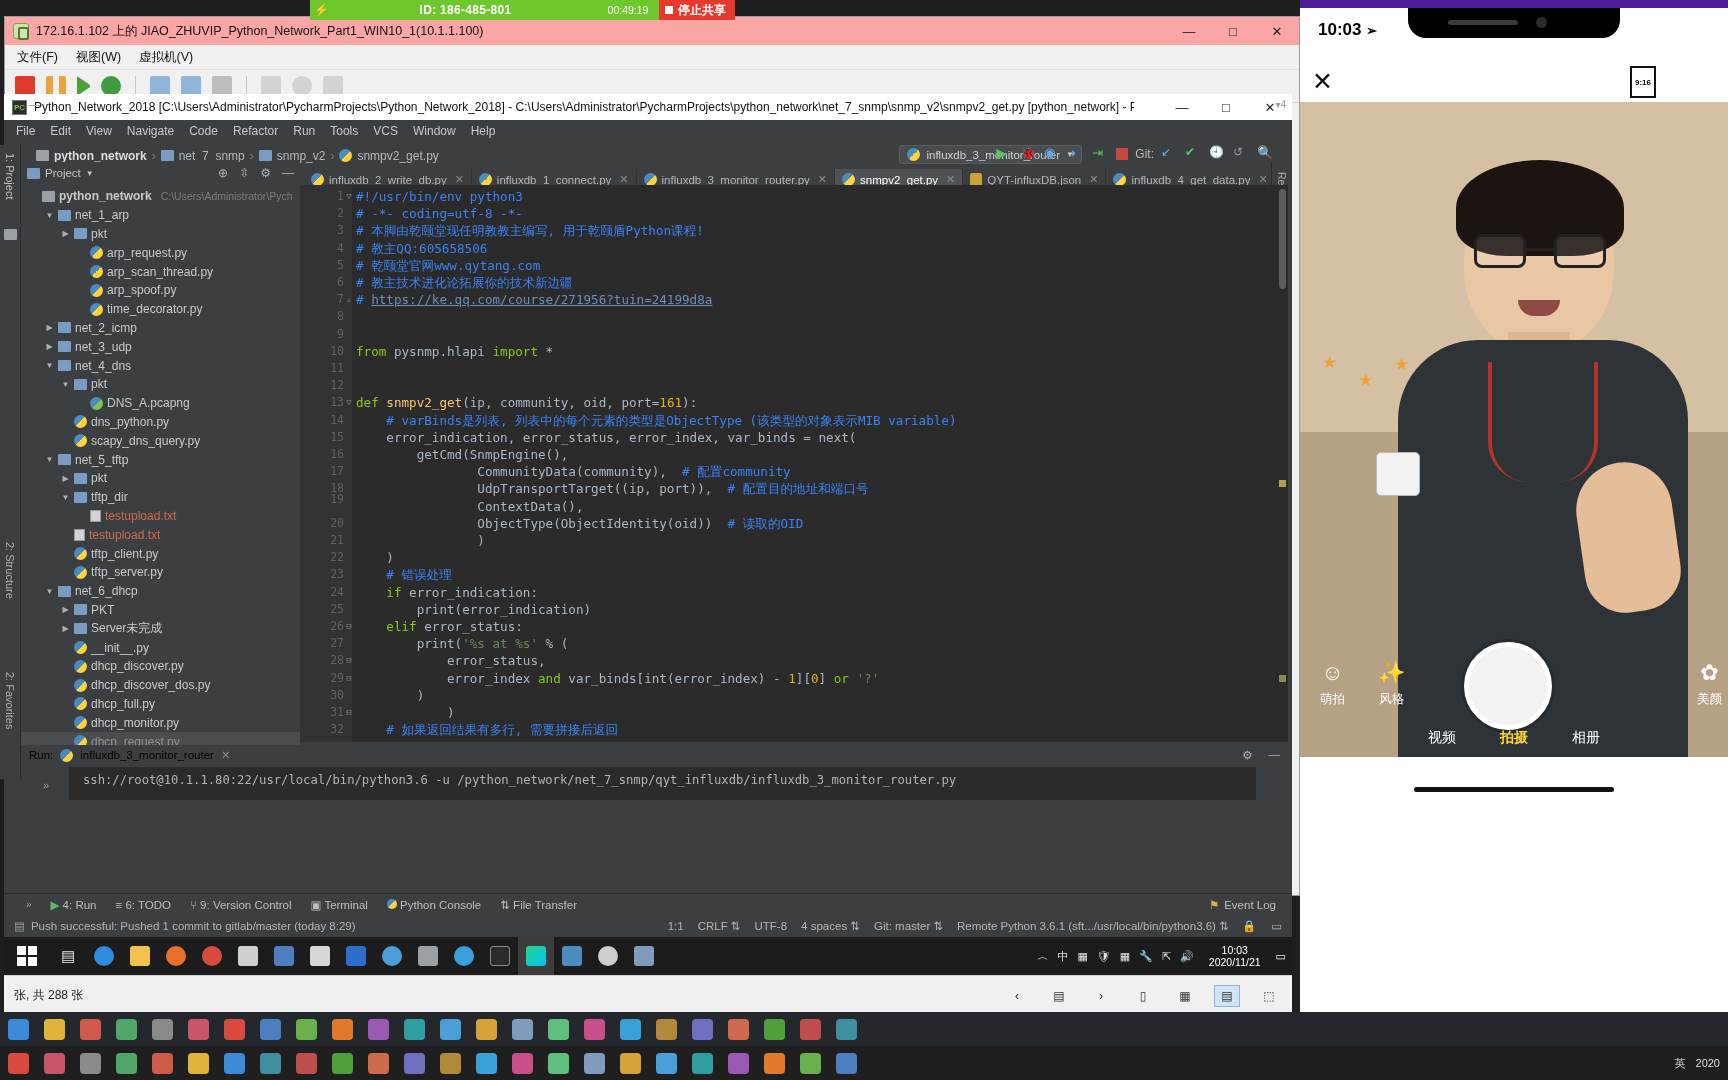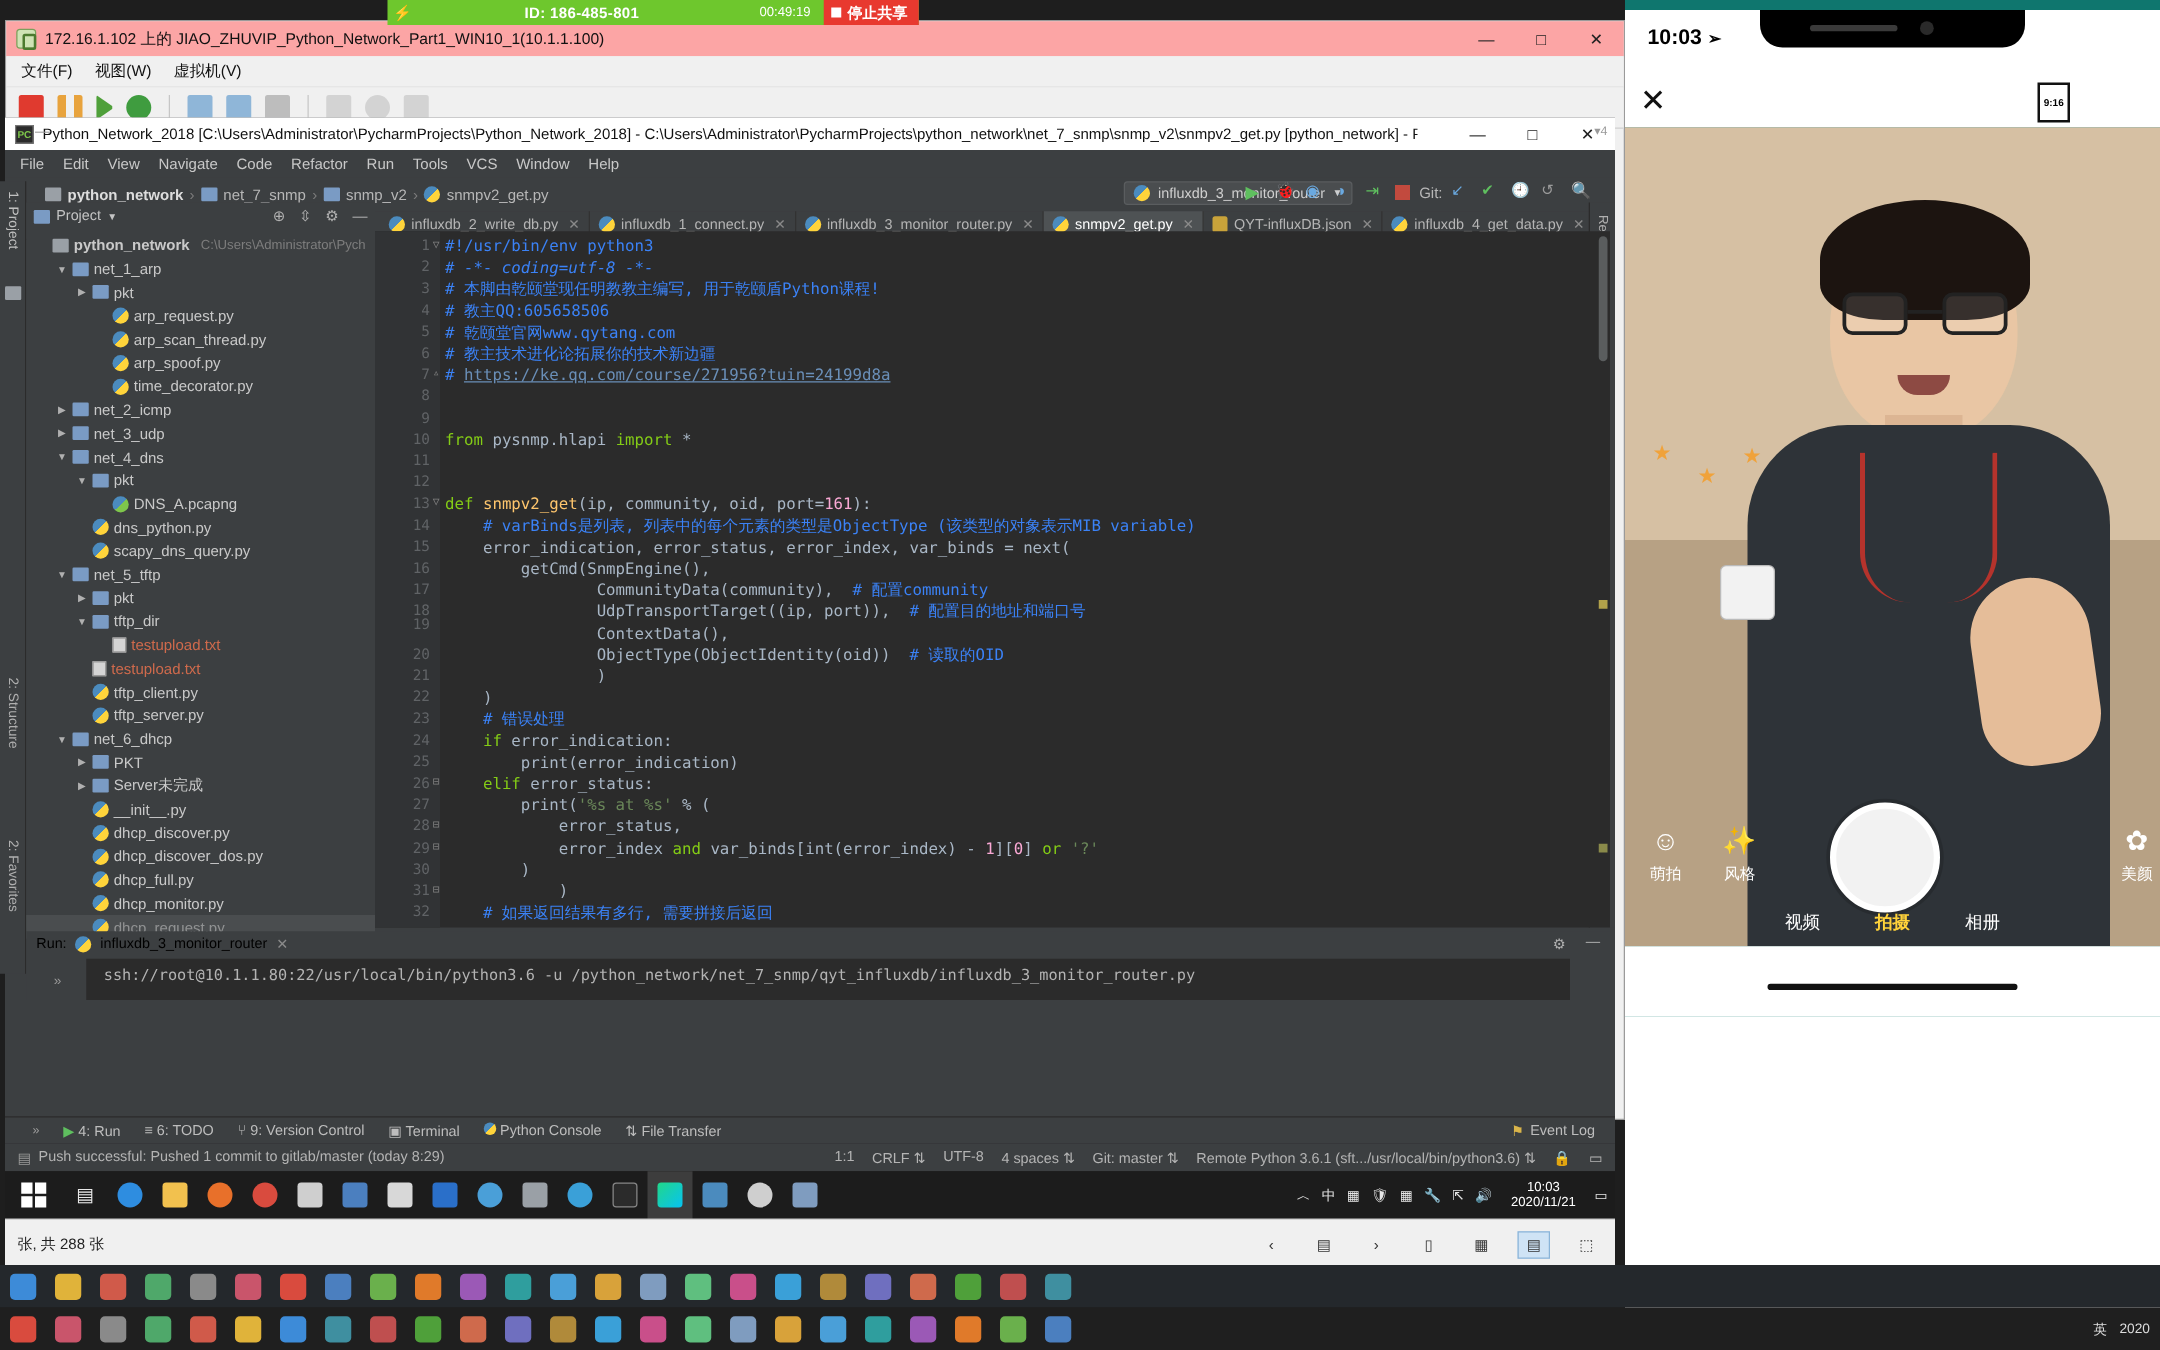--- a/index.html
+++ b/index.html
@@ -93,21 +93,21 @@
   .red { color:#cf6a4c; }
 
   
   .editor { position:absolute; left:300px; top:185px; width:988px; height:557px;
             background:#2b2b2b; font-family:"DejaVu Sans Mono", monospace; font-size:12.6px;}
   .gutter { position:absolute; left:0; top:0; width:52px; height:100%; background:#313335; }
   .lnum { position:absolute; right:8px; color:#606366; font-size:11.5px; }
   .fold { position:absolute; left:44px; width:10px; text-align:center; color:#808080; font-size:9px;}
   .codearea { position:absolute; left:52px; top:0; right:0; bottom:0; overflow:hidden; }
   .cl { position:absolute; left:4px; white-space:pre; }
-  .k{color:#84cc16;} .s{color:#6a8759;} .n{color:#f9a8d4;} .c{color:#3b82f6;}
+  .k{color:#84cc16;} .s{color:#6a8759;} .n{color:#eab308;} .c{color:#3b82f6;}
   .f{color:#ffc66d;} .t{color:#a9b7c6;} .lnk{color:#6a8fb8;text-decoration:underline;}
   .scrollthumb{position:absolute; right:2px; width:7px; background:#5a5d5e; border-radius:4px;}
 
   
   .runpanel { position:absolute; left:21px; top:745px; width:1267px; height:55px; background:#3c3f41; }
   .runhdr { height:20px; display:flex; align-items:center; gap:7px; padding-left:8px; font-size:11.5px;}
   .console { position:absolute; left:48px; top:22px; right:32px; height:33px; background:#2b2b2b;
              color:#b3b3b3; font-family:"DejaVu Sans Mono", monospace; font-size:12.2px;
              padding:6px 0 0 14px; white-space:nowrap; overflow:hidden;}
   .runside { position:absolute; left:6px; top:22px; width:38px; height:33px;
@@ -136,21 +136,21 @@
   .vmbottom { position:absolute; left:4px; top:975px; width:1288px; height:40px;
               background:#f0f0f0; display:flex; align-items:center; padding-left:10px;
               font-size:12px; color:#222; border-top:1px solid #d4d4d4;}
   .vmbottom .pager{margin-left:auto; display:flex; align-items:center; gap:16px; padding-right:10px;}
   .pgbtn{width:26px;height:22px;display:flex;align-items:center;justify-content:center;
          font-size:12px;color:#333;}
   .pgbtn.sel{background:#cfe3f5;border:1px solid #8ab4d8;}
 
   
   .phone { position:absolute; left:1300px; top:0; width:428px; height:1080px;
-           background:#0f766e; overflow:hidden; }
+           background:#4c1d95; overflow:hidden; }
   .phonetop{position:absolute;left:0;top:8px;width:428px;height:58px;background:#fff;}
   .notch{position:absolute;left:108px;top:0;width:212px;height:30px;background:#000;
          border-radius:0 0 18px 18px;}
   .notch .speaker{position:absolute;left:40px;top:12px;width:70px;height:5px;
          background:#3a3a3a;border-radius:3px;}
   .notch .cam{position:absolute;left:128px;top:9px;width:11px;height:11px;
          background:#2a2a2a;border-radius:50%;}
   .ptime{position:absolute;left:18px;top:12px;font-size:17px;font-weight:bold;color:#000;}
   .ploc{font-size:13px;}
   .prow2{position:absolute;left:0;top:60px;width:428px;height:42px;background:#fff;
@@ -580,21 +580,21 @@
         <span class="fold" style="top: 470.4px;">⊟</span>
         <span class="lnum" style="top: 485.6px;">29</span>
         <span class="fold" style="top: 487.6px;">⊟</span>
         <span class="lnum" style="top: 502.8px;">30</span>
         <span class="lnum" style="top: 520px;">31</span>
         <span class="fold" style="top: 522px;">⊟</span>
         <span class="lnum" style="top: 537.2px;">32</span>
       </div>
     <div class="codearea" id="codearea">
         <div class="cl" style="top: 4px;"><span class="c">#!/usr/bin/env python3</span></div>
-        <div class="cl" style="top: 21.2px; font-style: italic;"><span class="c"># -*- coding=utf-8 -*-</span></div>
+        <div class="cl" style="top: 21.2px;"><span class="c"># -*- coding=utf-8 -*-</span></div>
         <div class="cl" style="top: 38.4px;"><span class="c"># 本脚由乾颐堂现任明教教主编写, 用于乾颐盾Python课程!</span></div>
         <div class="cl" style="top: 55.6px;"><span class="c"># 教主QQ:605658506</span></div>
         <div class="cl" style="top: 72.8px;"><span class="c"># 乾颐堂官网www.qytang.com</span></div>
         <div class="cl" style="top: 90px;"><span class="c"># 教主技术进化论拓展你的技术新边疆</span></div>
         <div class="cl" style="top: 107.2px;"><span class="c"># </span><span class="lnk">https://ke.qq.com/course/271956?tuin=24199d8a</span></div>
         <div class="cl" style="top: 124.4px;"></div>
         <div class="cl" style="top: 141.6px;"></div>
         <div class="cl" style="top: 158.8px;"><span class="k">from</span><span class="t"> pysnmp.hlapi </span><span class="k">import</span><span class="t"> *</span></div>
         <div class="cl" style="top: 176px;"></div>
         <div class="cl" style="top: 193.2px;"></div>

